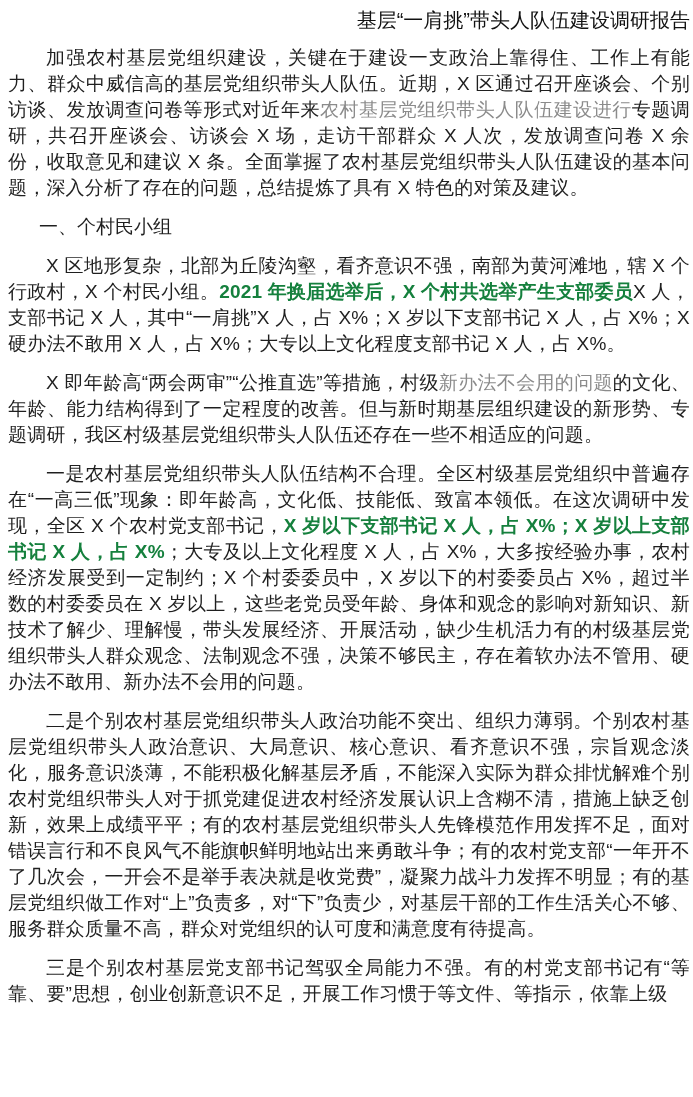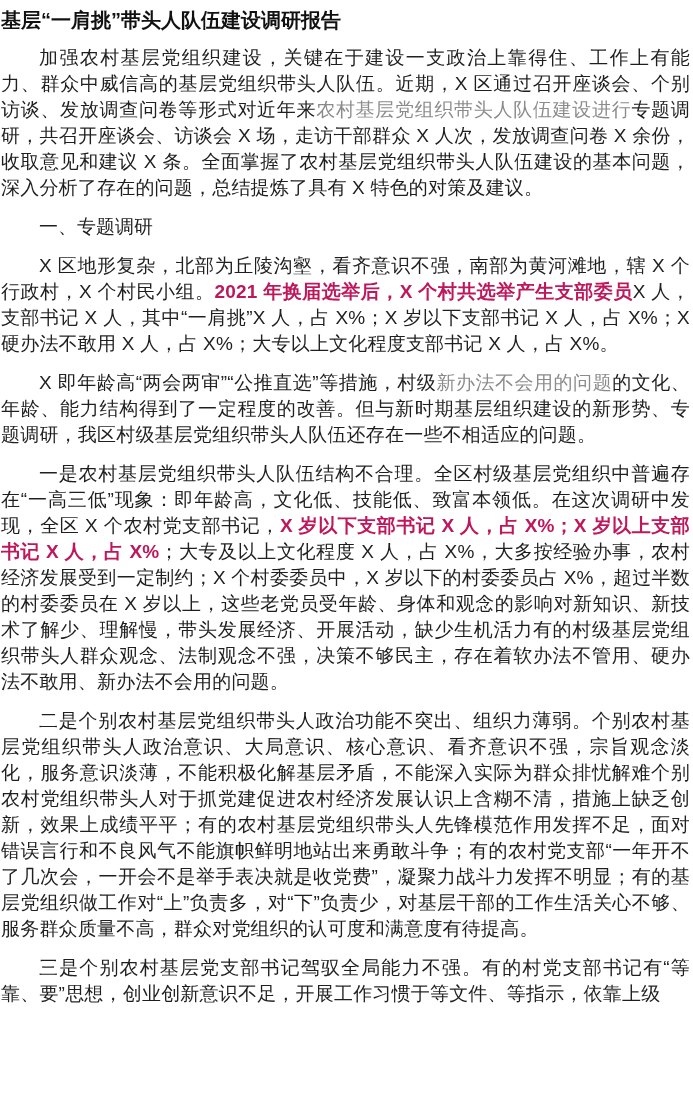--- a/index.html
+++ b/index.html
@@ -15,53 +15,54 @@
     color: #1f1f1f;
   }
   .page {
     width: 691px;
     padding: 6px 1px 0 1px;
     box-sizing: border-box;
   }
   .doc-title {
     font-size: 20px;
     line-height: 28px;
-    font-weight: bold;
-    text-align: left;
+    font-weight: normal;
+    text-align: right;
     margin: 0 0 11px 0;
     color: #111111;
   }
   .para {
     font-size: 19px;
     line-height: 26px;
     text-align: justify;
     text-indent: 38px;
     margin: 0 0 13px 0;
     letter-spacing: 0.2px;
+    padding-left: 7px;
   }
   .heading {
     font-size: 19px;
     line-height: 26px;
     text-indent: 38px;
     font-weight: normal;
     margin: 0 0 13px 0;
   }
   .muted { color: #8b8b8b; }
-  .b { font-weight: bold; color: #be185d; }
+  .b { font-weight: bold; color: #15803d; }
 </style>
 </head>
 <body>
 
 <div class="page">
 
   <h1 class="doc-title">基层“一肩挑”带头人队伍建设调研报告</h1>
 
   <p class="para"><span>加强农村基层党组织建设，关键在于建设一支政治上靠得住、工作上有能力、群众中威信高的基层党组织带头人队伍。近期，X 区通过召开座谈会、个别访谈、发放调查问卷等形式对近年来</span><span class="muted">农村基层党组织带头人队伍建设进行</span><span>专题调研，共召开座谈会、访谈会 X 场，走访干部群众 X 人次，发放调查问卷 X 余份，收取意见和建议 X 条。全面掌握了农村基层党组织带头人队伍建设的基本问题，深入分析了存在的问题，总结提炼了具有 X 特色的对策及建议。</span></p>
 
-  <h2 class="heading">一、专题调研</h2>
+  <h2 class="heading">一、个村民小组</h2>
 
   <p class="para"><span>X 区地形复杂，北部为丘陵沟壑，看齐意识不强，南部为黄河滩地，辖 X 个行政村，X 个村民小组。</span><span class="b">2021 年换届选举后，X 个村共选举产生支部委员</span><span>X 人，支部书记 X 人，其中“一肩挑”X 人，占 X%；X 岁以下支部书记 X 人，占 X%；X 硬办法不敢用 X 人，占 X%；大专以上文化程度支部书记 X 人，占 X%。</span></p>
 
 
   <p class="para"><span>X 即年龄高“两会两审”“公推直选”等措施，村级</span><span class="muted">新办法不会用的问题</span><span>的文化、年龄、能力结构得到了一定程度的改善。但与新时期基层组织建设的新形势、专题调研，我区村级基层党组织带头人队伍还存在一些不相适应的问题。</span></p>
 
   <p class="para"><span>一是农村基层党组织带头人队伍结构不合理。全区村级基层党组织中普遍存在“一高三低”现象：即年龄高，文化低、技能低、致富本领低。在这次调研中发现，全区 X 个农村党支部书记，</span><span class="b">X 岁以下支部书记 X 人，占 X%；X 岁以上支部书记 X 人，占 X%</span><span>；大专及以上文化程度 X 人，占 X%，大多按经验办事，农村经济发展受到一定制约；X 个村委委员中，X 岁以下的村委委员占 X%，超过半数的村委委员在 X 岁以上，这些老党员受年龄、身体和观念的影响对新知识、新技术了解少、理解慢，带头发展经济、开展活动，缺少生机活力有的村级基层党组织带头人群众观念、法制观念不强，决策不够民主，存在着软办法不管用、硬办法不敢用、新办法不会用的问题。</span></p>
 
   <p class="para"><span>二是个别农村基层党组织带头人政治功能不突出、组织力薄弱。个别农村基层党组织带头人政治意识、大局意识、核心意识、看齐意识不强，宗旨观念淡化，服务意识淡薄，不能积极化解基层矛盾，不能深入实际为群众排忧解难个别农村党组织带头人对于抓党建促进农村经济发展认识上含糊不清，措施上缺乏创新，效果上成绩平平；有的农村基层党组织带头人先锋模范作用发挥不足，面对错误言行和不良风气不能旗帜鲜明地站出来勇敢斗争；有的农村党支部“一年开不了几次会，一开会不是举手表决就是收党费”，凝聚力战斗力发挥不明显；有的基层党组织做工作对“上”负责多，对“下”负责少，对基层干部的工作生活关心不够、服务群众质量不高，群众对党组织的认可度和满意度有待提高。</span></p>
 

